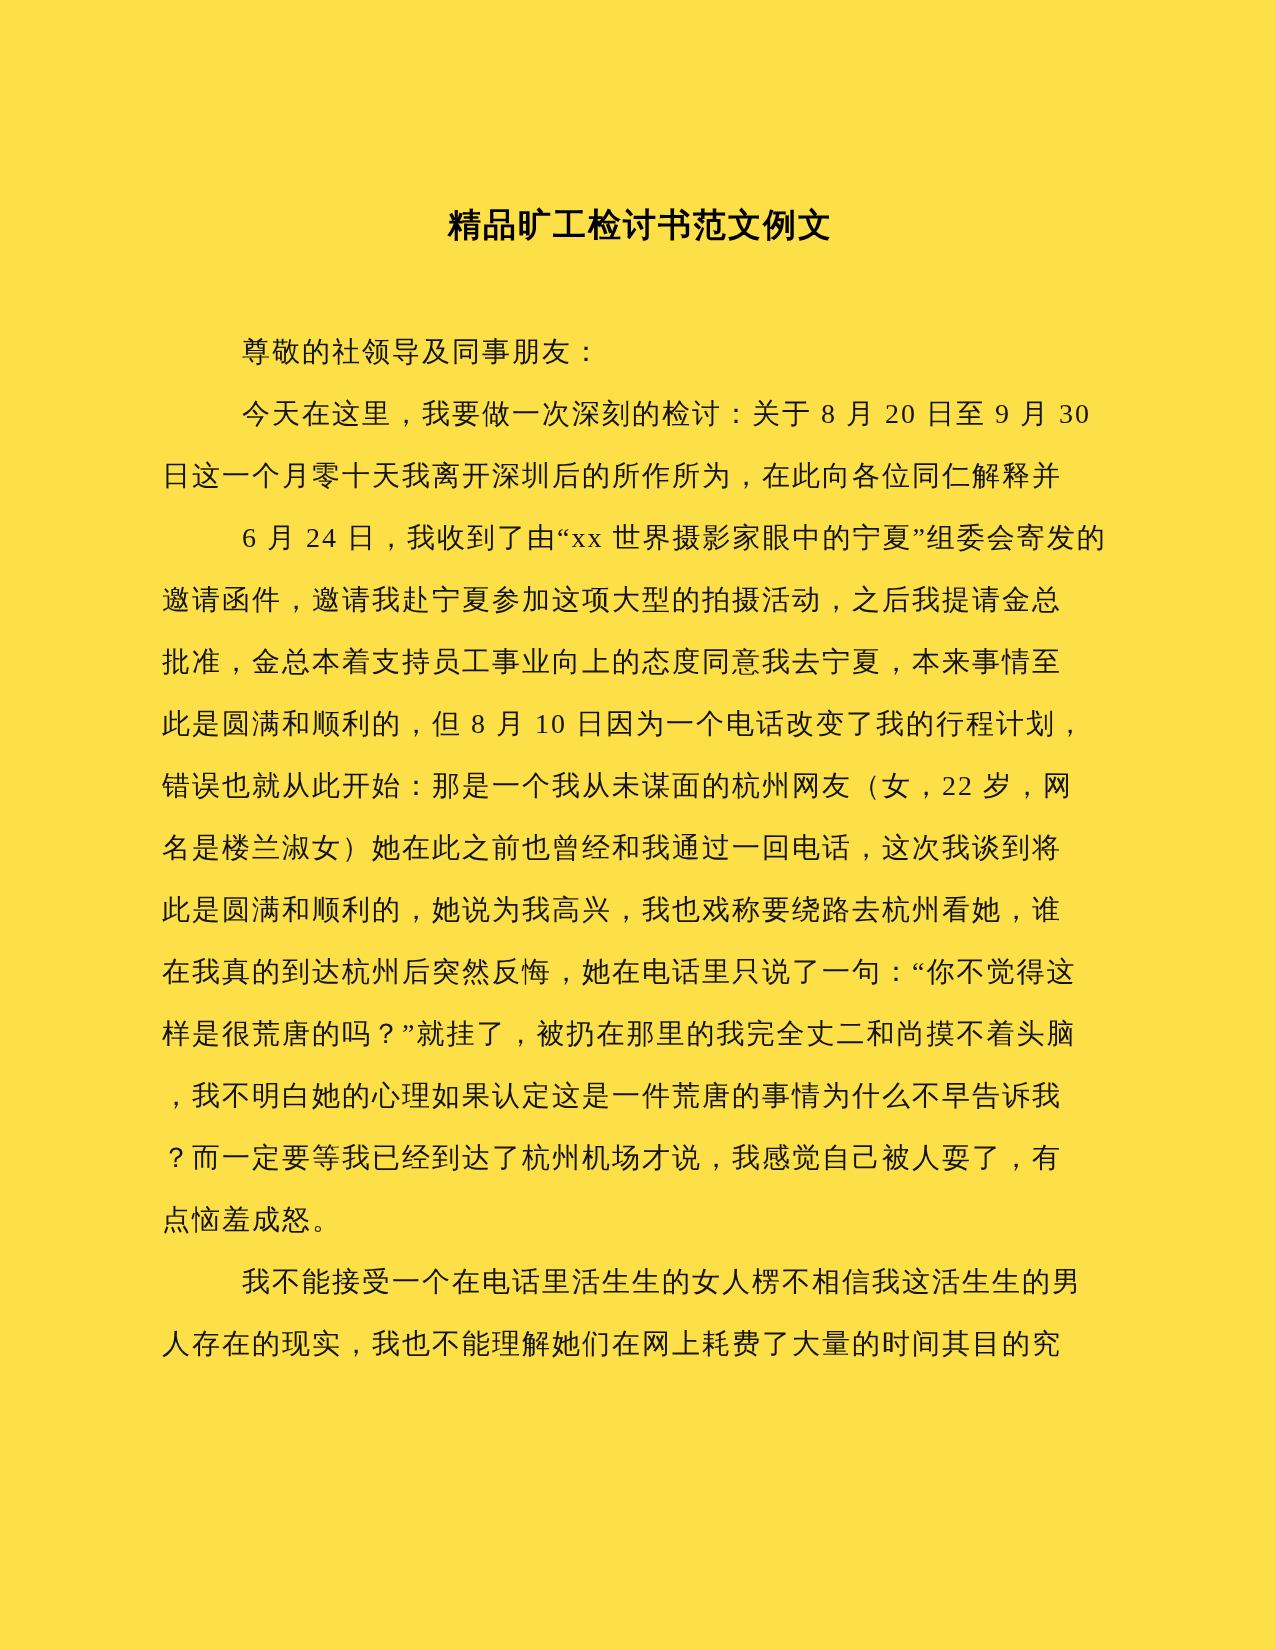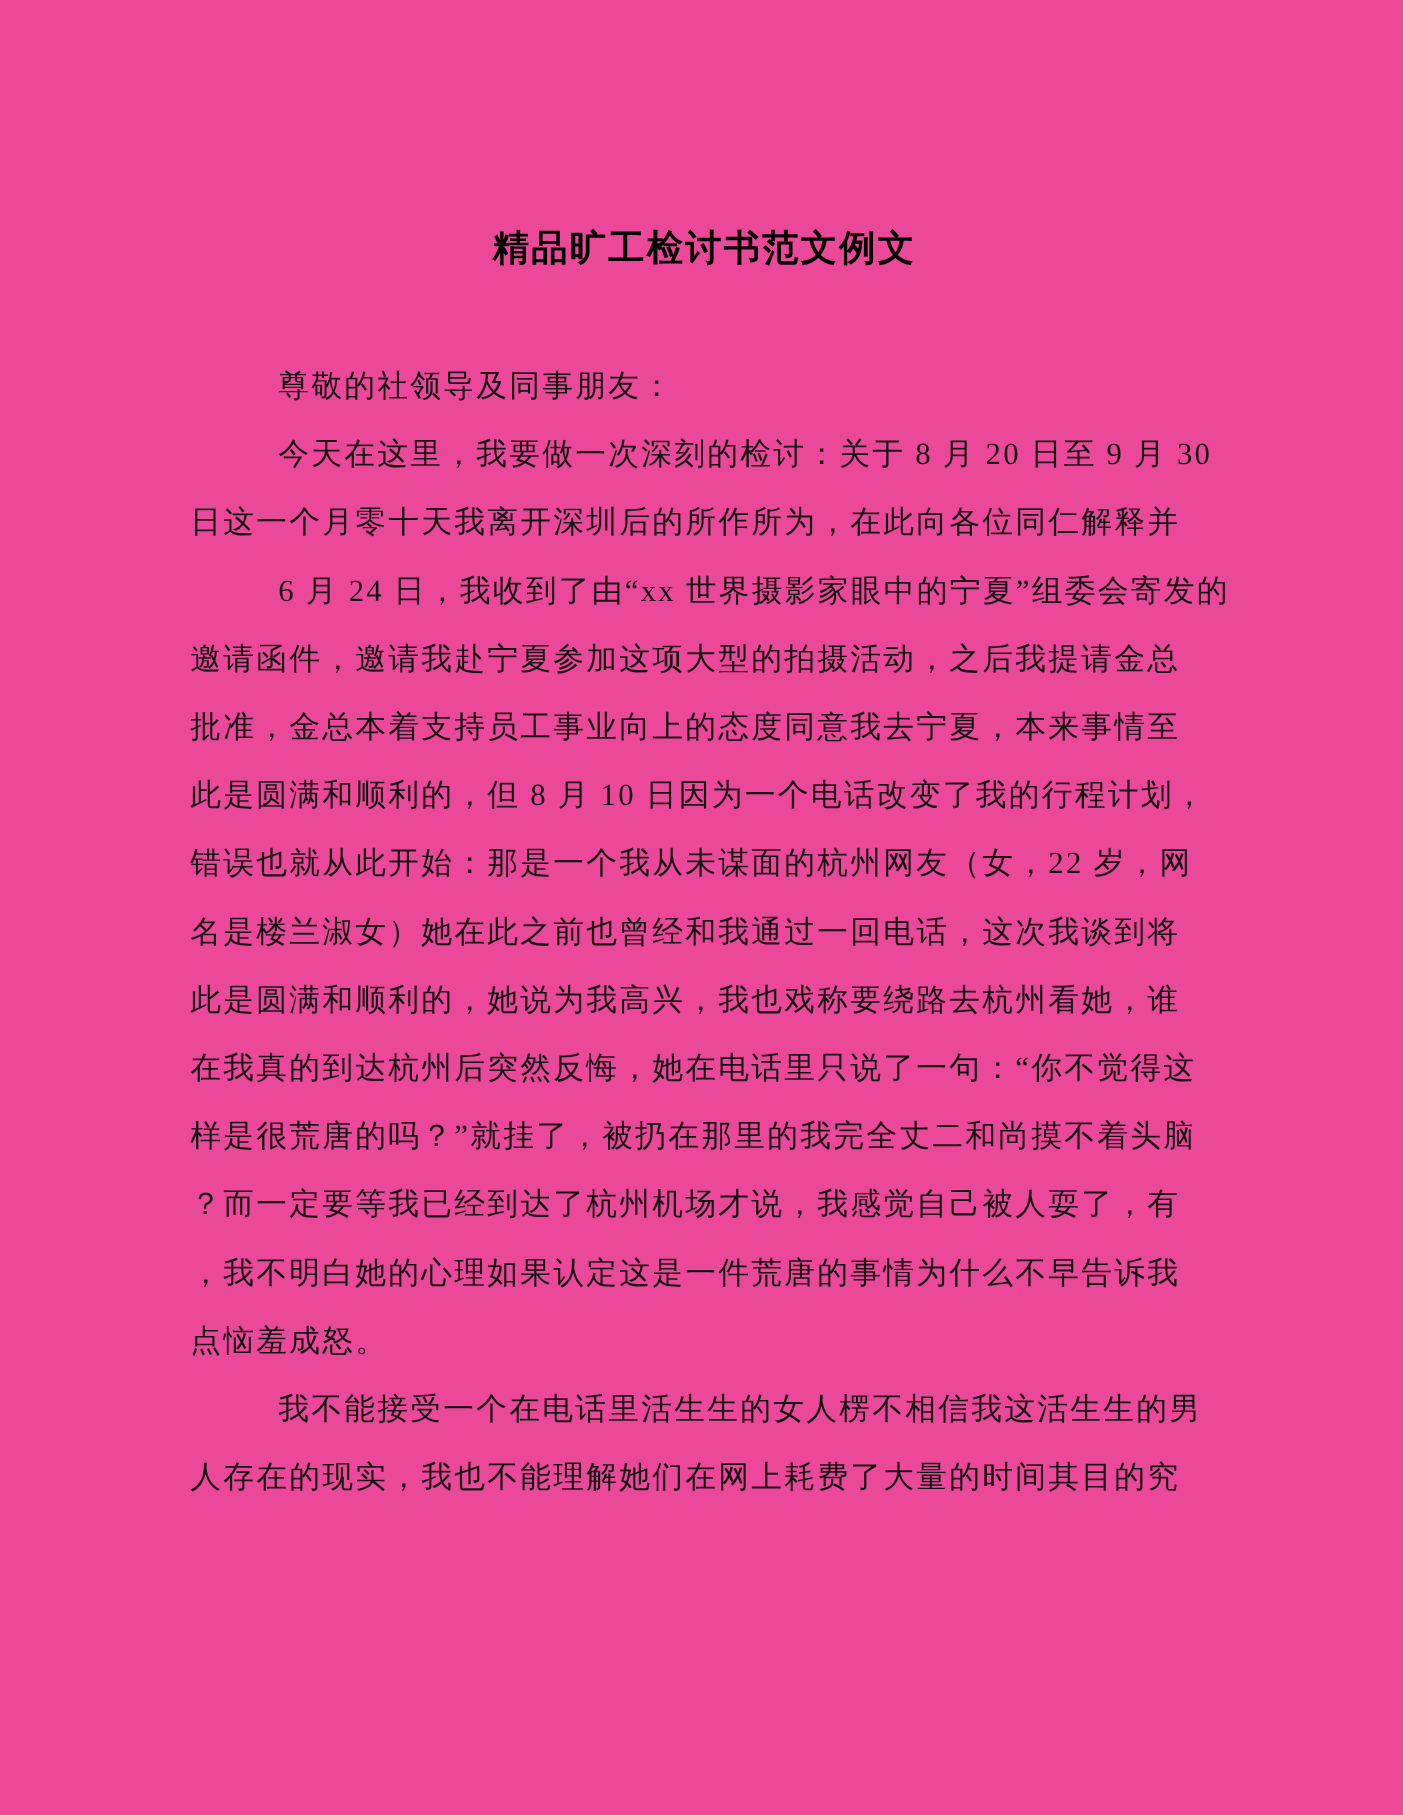--- a/index.html
+++ b/index.html
@@ -4,21 +4,21 @@
 <style>
   html, body {
     margin: 0;
     padding: 0;
     background: #ffffff;
   }
   .page {
     position: relative;
     width: 1275px;
     height: 1650px;
-    background: #ec4899;
+    background: #fde047;
     overflow: hidden;
     font-family: "Liberation Serif", "DejaVu Serif", serif;
     color: #141414;
   }
   .doc-title {
     position: absolute;
     top: 203px;
     left: 178px;
     width: 925px;
     margin: 0;
@@ -26,21 +26,21 @@
     font-family: "Liberation Sans", "DejaVu Sans", sans-serif;
     font-weight: bold;
     font-size: 33px;
     line-height: 44px;
     letter-spacing: 2px;
     color: #000000;
   }
   .doc-body {
     position: absolute;
     top: 321px;
-    left: 173px;
+    left: 162px;
     width: 925px;
   }
   .doc-line {
     height: 62px;
     line-height: 62px;
     font-size: 28px;
     letter-spacing: 2px;
     white-space: nowrap;
     color: #141414;
   }
@@ -59,19 +59,19 @@
       <div class="doc-line">日这一个月零十天我离开深圳后的所作所为，在此向各位同仁解释并</div>
       <div class="doc-line indent">6 月 24 日，我收到了由“xx 世界摄影家眼中的宁夏”组委会寄发的</div>
       <div class="doc-line">邀请函件，邀请我赴宁夏参加这项大型的拍摄活动，之后我提请金总</div>
       <div class="doc-line">批准，金总本着支持员工事业向上的态度同意我去宁夏，本来事情至</div>
       <div class="doc-line">此是圆满和顺利的，但 8 月 10 日因为一个电话改变了我的行程计划，</div>
       <div class="doc-line">错误也就从此开始：那是一个我从未谋面的杭州网友（女，22 岁，网</div>
       <div class="doc-line">名是楼兰淑女）她在此之前也曾经和我通过一回电话，这次我谈到将</div>
       <div class="doc-line">此是圆满和顺利的，她说为我高兴，我也戏称要绕路去杭州看她，谁</div>
       <div class="doc-line">在我真的到达杭州后突然反悔，她在电话里只说了一句：“你不觉得这</div>
       <div class="doc-line">样是很荒唐的吗？”就挂了，被扔在那里的我完全丈二和尚摸不着头脑</div>
+      <div class="doc-line">，我不明白她的心理如果认定这是一件荒唐的事情为什么不早告诉我</div>
       <div class="doc-line">？而一定要等我已经到达了杭州机场才说，我感觉自己被人耍了，有</div>
-      <div class="doc-line">，我不明白她的心理如果认定这是一件荒唐的事情为什么不早告诉我</div>
       <div class="doc-line">点恼羞成怒。</div>
       <div class="doc-line indent">我不能接受一个在电话里活生生的女人楞不相信我这活生生的男</div>
       <div class="doc-line">人存在的现实，我也不能理解她们在网上耗费了大量的时间其目的究</div>
     </div>
 </div>
 
 </body></html>

